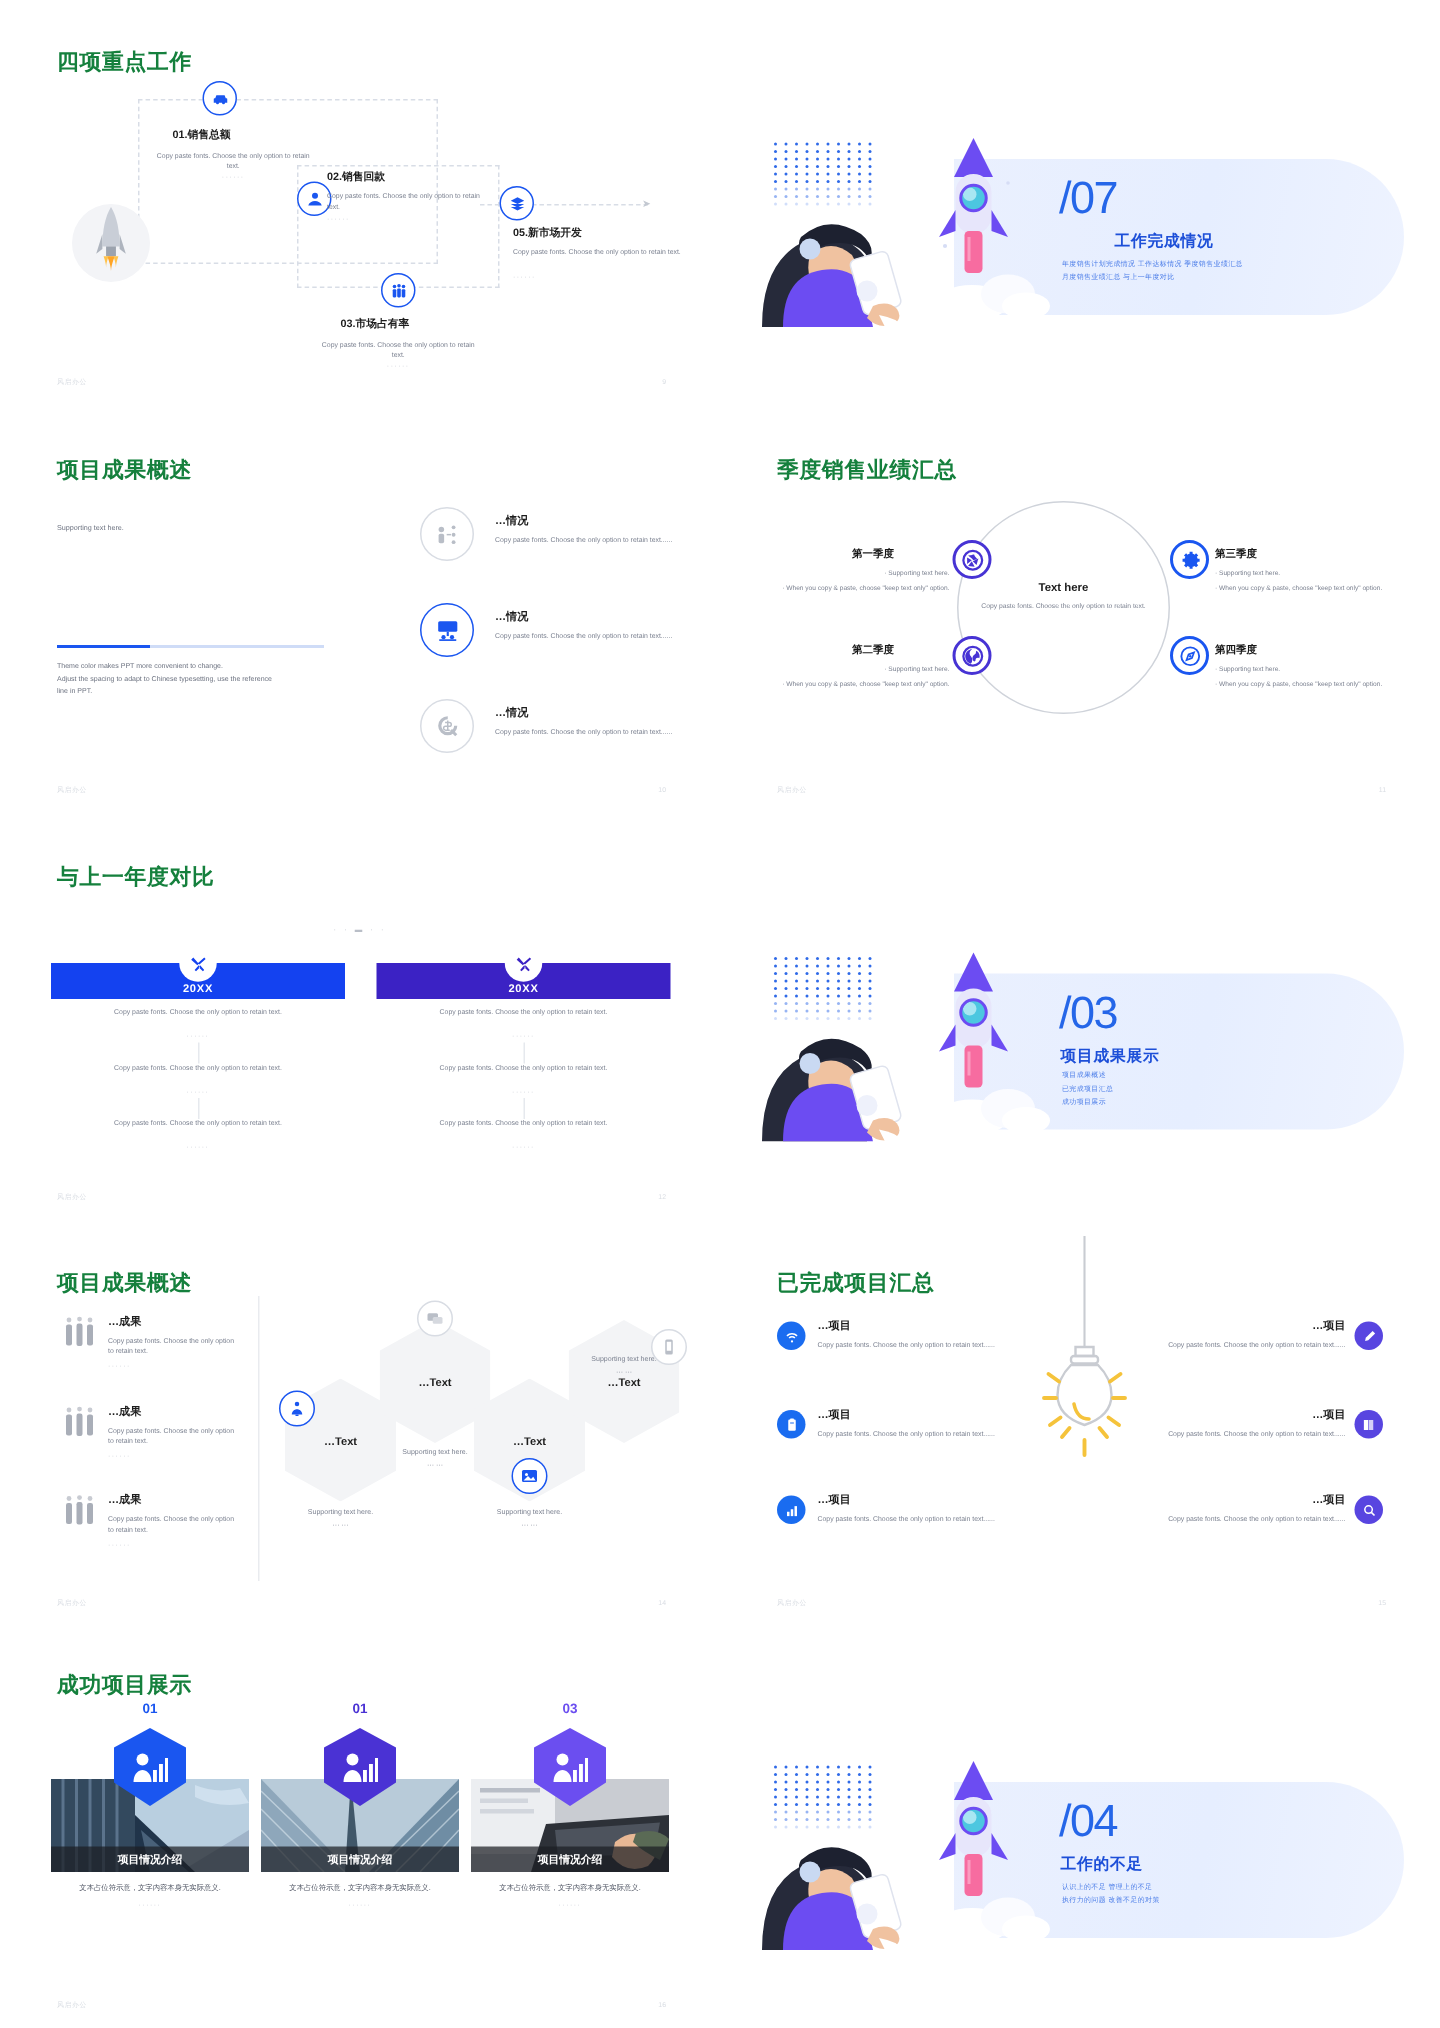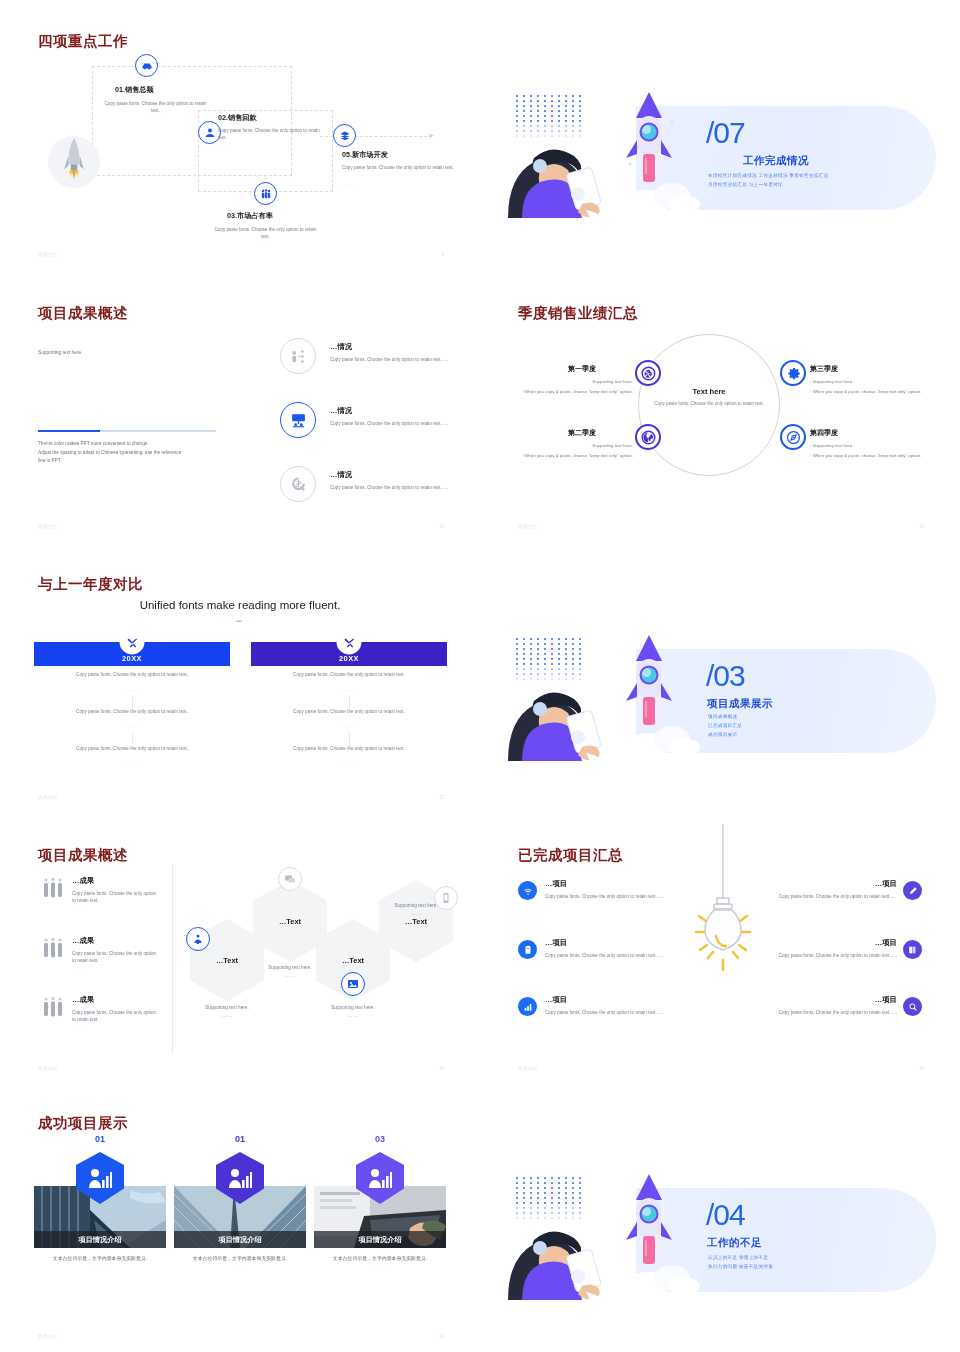--- a/index.html
+++ b/index.html
@@ -13,21 +13,21 @@
   }
   .deck { position: relative; width: 960px; height: 1352px; }
   .slide { position: absolute; width: 460px; height: 259px; background: #fff; overflow: hidden; }
 
   
   .c0 { left: 10px; } .c1 { left: 490px; }
   .r0 { top: 10px; } .r1 { top: 282px; } .r2 { top: 553px; } .r3 { top: 824px; } .r4 { top: 1092px; }
 
   .s-title {
     position: absolute; left: 28px; top: 22px;
-    font-size: 14.5px; font-weight: bold; letter-spacing: .5px; color: #7f1d1d;
+    font-size: 14.5px; font-weight: bold; letter-spacing: .5px; color: #15803d;
   }
   .footer-brand {
     position: absolute; left: 28px; bottom: 12px; font-size: 4.6px; color: #d9dde3; letter-spacing: .4px;
   }
   .footer-num {
     position: absolute; right: 26px; bottom: 12px; font-size: 4.6px; color: #d9dde3;
   }
 
   
   .flow-box { position: absolute; border: 1px dashed #d8dde6; }
@@ -459,21 +459,20 @@
     <div class="q-lbl" style="left:320px;top:146px;">第四季度</div>
     <div class="q-bul" style="left:320px;top:160px;width:118px;"><span>·&nbsp;</span><span>Supporting text here.</span></div>
     <div class="q-bul" style="left:320px;top:170px;width:118px;"><span>·&nbsp;</span><span>When you copy &amp; paste, choose "keep text only" option.</span></div>
 
     <div class="footer-brand">风启办公</div>
     <div class="footer-num">11</div>
   </div>
 
   <div class="slide c0 r2">
     <div class="s-title">与上一年度对比</div>
-    <div class="cmp-head" style="left:0;top:46px;">Unified fonts make reading more fluent.</div>
     <div class="cmp-dots" style="left:0;top:64px;">· ·  ▬  · ·</div>
 
     <div class="cmp-bar" style="left:24px;top:89px;width:196px;background:#1442f0;">
       <span>20XX</span>
     </div>
     <div class="cmp-badge" style="left:111px;top:78px;">
       <svg viewBox="0 0 24 24" fill="#1442f0">
           <path d="M4 3l8 9-2 2-9-8zM20 3l-9 8 2 2 9-8zM12 14l-6 7 2 2 6-6zM14 14l6 7-2 2-6-6z"></path>
         </svg>
     </div>

